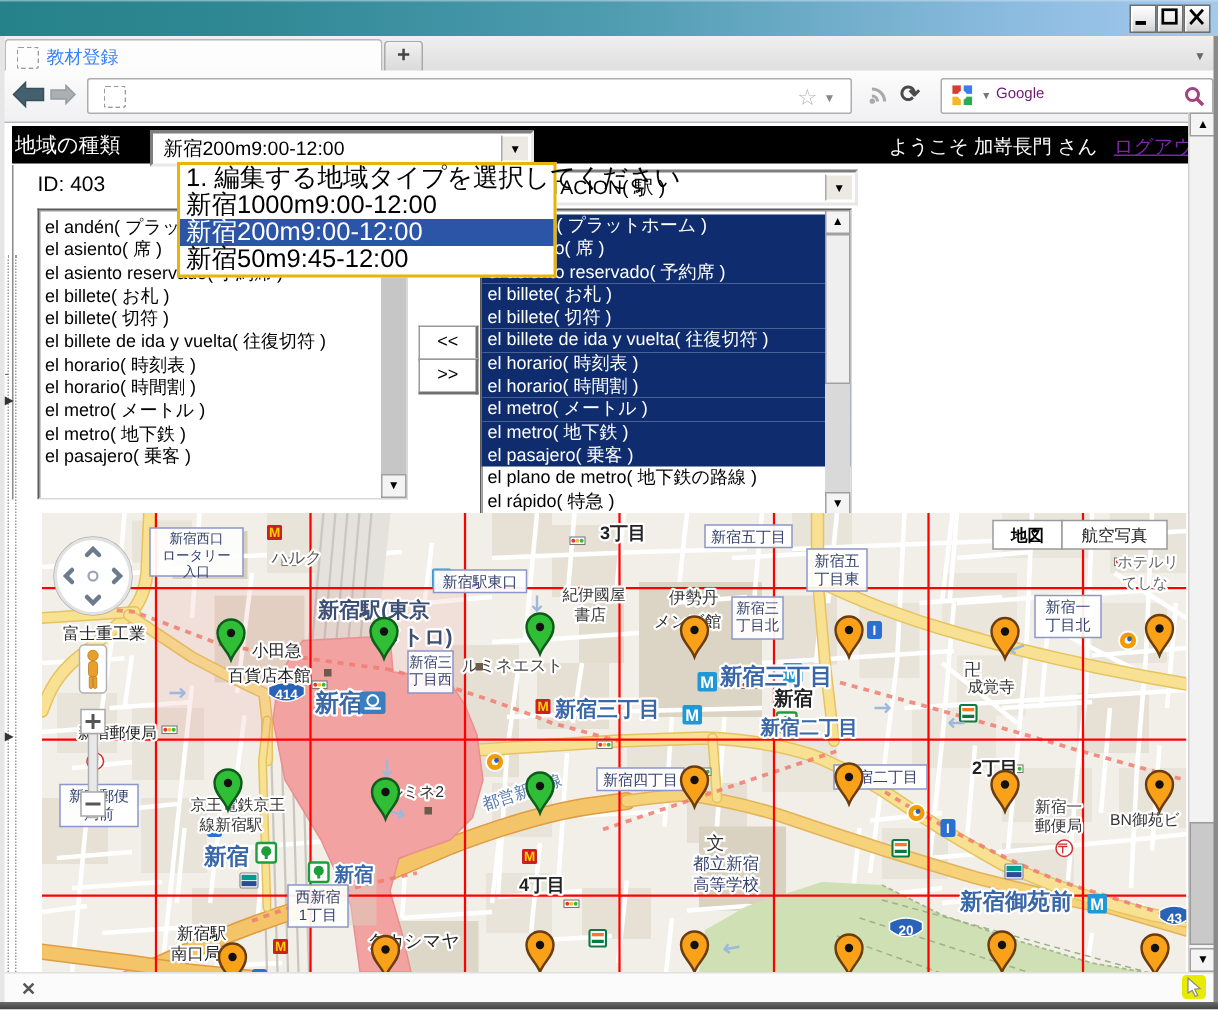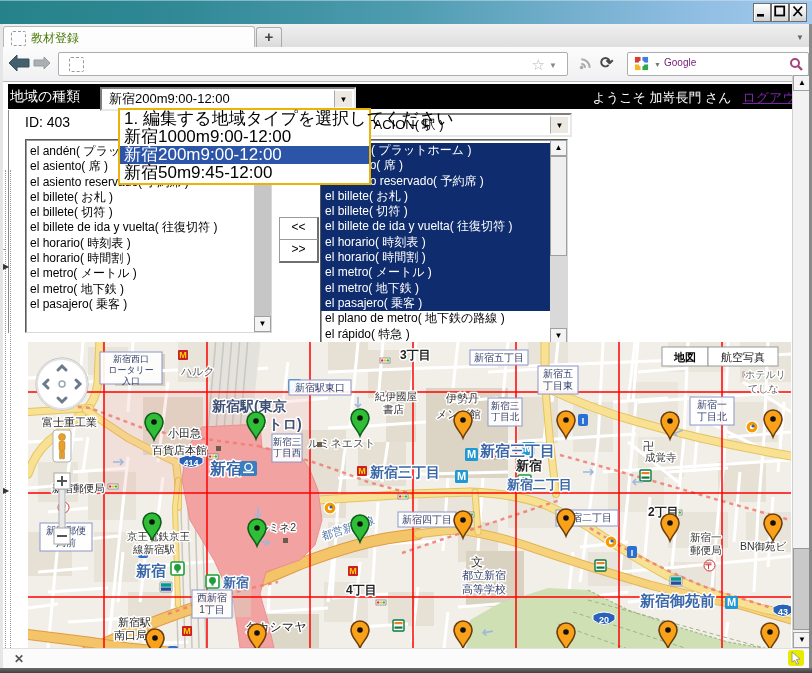--- a/index.html
+++ b/index.html
@@ -8,21 +8,21 @@
 
 #titlebar{left:0;top:0;width:812px;height:24px;background:linear-gradient(90deg,#25828a 0%,#2f8894 20%,#4e9cb0 50%,#8fbde2 85%,#a3c9ec 100%);}
 #titlebar .topline{position:absolute;left:0;top:0;width:100%;height:1px;background:#cfe3f2;opacity:.5;}
 #fxbtn{left:4px;top:0;width:96px;height:20px;background:linear-gradient(#f99d39,#ef8011 45%,#e06c09 50%,#e87c14);border:1px solid #b85407;border-top:none;border-radius:0 0 5px 5px;box-shadow:inset 0 1px 0 rgba(255,255,255,.45);color:#fff;font-weight:bold;font-size:13px;text-align:center;line-height:19px;text-shadow:0 -1px 1px rgba(120,60,0,.6);margin-top:28px;}
 #fxbtn .car{font-size:8px;vertical-align:2px;}
 .winbtn{top:3px;z-index:5;width:16px;height:17px;background:linear-gradient(#ffffff,#e8e8e8 60%,#d0d0d0);border:1px solid #6e6e6e;box-shadow:inset 1px 1px 0 #fff;color:#000;font-size:11px;font-weight:bold;text-align:center;line-height:15px;}
 
 #tabbar{left:0;top:24px;width:812px;height:23px;background:linear-gradient(#f0f0f1,#dededf);border-bottom:1px solid #c8c8c8;}
 #tab1{left:3px;top:26px;width:250px;height:21px;background:#fdfdfd;border:1px solid #b8b8b8;border-bottom:none;border-radius:3px 3px 0 0;}
 #tab1 .fav{position:absolute;left:7px;top:4px;width:13px;height:13px;border:1px dashed #9a9a9a;border-radius:2px;}
-#tab1 .t{position:absolute;left:27px;top:3px;font-size:12px;color:#4d7c0f;}
+#tab1 .t{position:absolute;left:27px;top:3px;font-size:12px;color:#3b82f6;}
 #plustab{left:256px;top:27px;width:24px;height:20px;background:linear-gradient(#f2f2f2,#d8d8d8);border:1px solid #aaa;border-bottom:none;border-radius:3px 3px 0 0;text-align:center;font-size:15px;font-weight:bold;color:#444;line-height:18px;}
 #alltabs{right:8px;top:33px;font-size:8px;color:#666;}
 
 #navbar{left:0;top:47px;width:812px;height:34px;background:linear-gradient(#fcfcfc,#f0f0f2);border-bottom:1px solid #b9b9bb;}
 #urlbar{left:58px;top:52px;width:508px;height:22px;background:#fff;border:1px solid #adadad;border-radius:2px;}
 #urlbar .fav{position:absolute;left:10px;top:4px;width:13px;height:13px;border:1px dashed #9a9a9a;border-radius:2px;}
 #urlbar .u{position:absolute;left:32px;top:5px;font-size:12.5px;color:#8a8a8a;white-space:nowrap;}
 #urlbar .u b{color:#2b2b2b;font-weight:bold;}
 #star{position:absolute;right:22px;top:3px;color:#b5b5b5;font-size:15px;}
 #starcar{position:absolute;right:10px;top:8px;color:#888;font-size:8px;}

